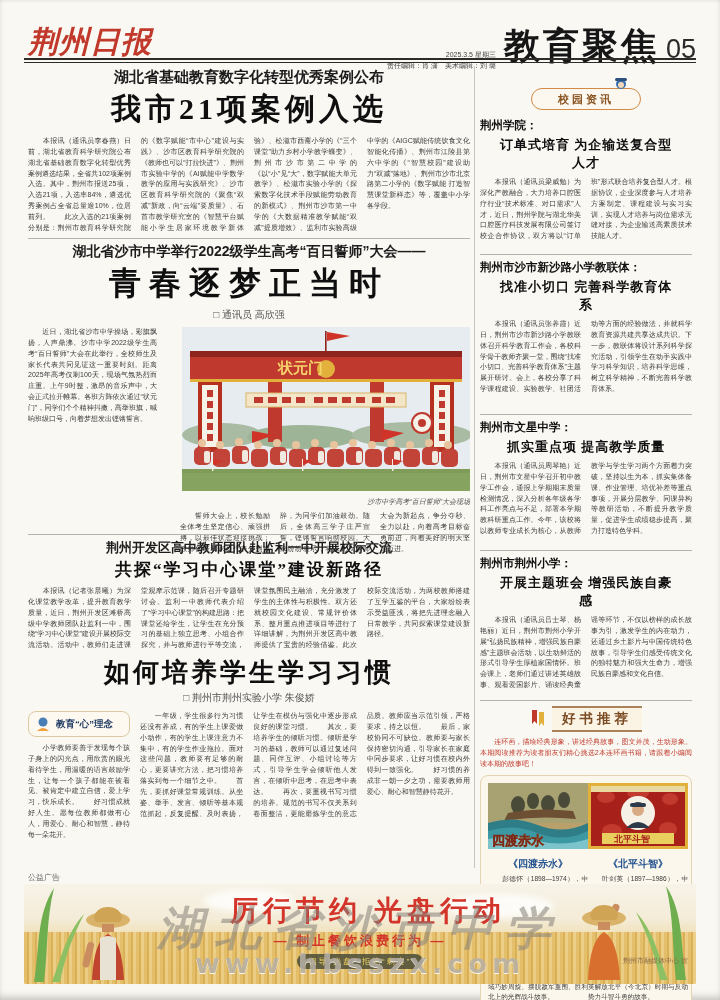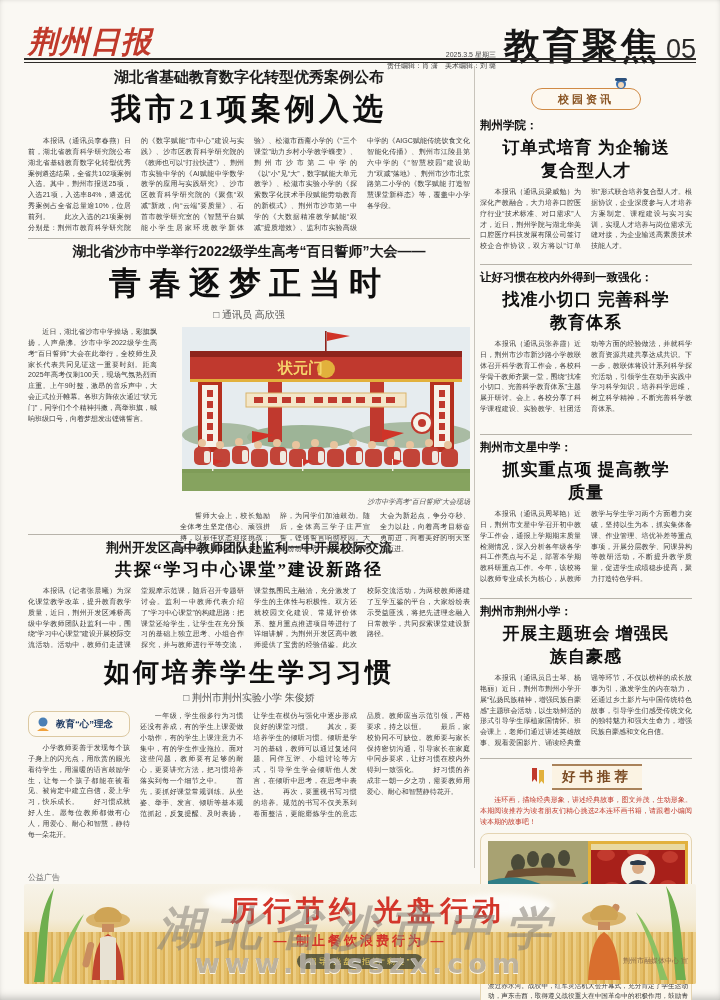--- a/index.html
+++ b/index.html
@@ -19,21 +19,21 @@
   .headline{text-align:center;font-weight:bold;color:#0f0f0f;font-family:"Liberation Serif",serif;}
   .byline{text-align:center;font-size:10px;color:#555;}
   .body-text{font-size:7px;line-height:1.55;text-align:justify;color:#3a3a3a;}
   .cols-2{column-count:2;column-gap:10px;}
   .cols-3{column-count:3;column-gap:10px;}
   .cols-4{column-count:4;column-gap:10px;}
   .hrule{border-top:1px solid #b7b3aa;}
   .vrule{position:absolute;left:474px;top:66px;height:802px;width:0;border-left:1px solid #c8c4bb;}
   
   .rr-kicker{font-weight:bold;font-size:11.5px;color:#101010;}
-  .rr-headline{text-align:center;font-weight:bold;font-size:17px;color:#0f0f0f;font-family:"Liberation Serif",serif;letter-spacing:1px;margin:3px 16px 5px;}
+  .rr-headline{text-align:center;font-weight:bold;font-size:13px;color:#0f0f0f;font-family:"Liberation Serif",serif;letter-spacing:1px;margin:3px 16px 5px;}
   .pill-badge{display:flex;align-items:center;justify-content:center;width:108px;height:20px;margin:0 auto;
       border:1.5px solid #d08a45;border-radius:11px;background:#fdf8ef;color:#8a5524;font-weight:bold;
       font-size:11px;letter-spacing:3px;position:relative;}
   
   .books-head{display:flex;align-items:center;justify-content:center;gap:6px;}
   .books-title{font-weight:bold;font-size:13.5px;color:#7a4a22;letter-spacing:4px;border-top:2px solid #a9825a;border-bottom:2px solid #a9825a;padding:2px 10px;background:#fbf3e3;}
   .books-intro{font-size:7px;line-height:1.55;color:#c0392b;text-align:justify;margin-top:5px;}
   .books-panel{position:relative;background:#fcf7ec;border:1px solid #e4d4b2;border-radius:8px;padding:7px 7px 4px;margin-top:5px;}
   .books-panel:after{content:"";position:absolute;right:-1px;bottom:-1px;width:0;height:0;border-left:14px solid transparent;border-bottom:14px solid #e8dcc2;}
   .book-col{width:100px;}
@@ -245,21 +245,21 @@
     </div>
 
     <div style="margin-top:8px;">
       <div class="rr-kicker">荆州学院：</div>
       <div class="rr-headline">订单式培育 为企输送复合型人才</div>
       <div class="body-text cols-2" style="height:72px;overflow:hidden;">　　本报讯（通讯员梁威勉）为深化产教融合，大力培养口腔医疗行业“技术标准、对口需求”人才，近日，荆州学院与湖北华美口腔医疗科技发展有限公司签订校企合作协议，双方将以“订单班”形式联合培养复合型人才。根据协议，企业深度参与人才培养方案制定、课程建设与实习实训，实现人才培养与岗位需求无缝对接，为企业输送高素质技术技能人才。</div>
     </div>
     <div class="hrule" style="margin:5px 0;"></div>
 
     <div>
-      <div class="rr-kicker">让好习惯在校内外得到一致强化：</div>
+      <div class="rr-kicker">荆州市沙市新沙路小学教联体：</div>
       <div class="rr-headline">找准小切口 完善科学教育体系</div>
       <div class="body-text cols-2" style="height:90px;overflow:hidden;">　　本报讯（通讯员张养霞）近日，荆州市沙市新沙路小学教联体召开科学教育工作会，各校科学骨干教师齐聚一堂，围绕“找准小切口、完善科学教育体系”主题展开研讨。会上，各校分享了科学课程建设、实验教学、社团活动等方面的经验做法，并就科学教育资源共建共享达成共识。下一步，教联体将设计系列科学探究活动，引领学生在动手实践中学习科学知识，培养科学思维，树立科学精神，不断完善科学教育体系。</div>
     </div>
     <div class="hrule" style="margin:5px 0;"></div>
 
     <div>
       <div class="rr-kicker">荆州市文星中学：</div>
       <div class="rr-headline">抓实重点项 提高教学质量</div>
       <div class="body-text cols-2" style="height:84px;overflow:hidden;">　　本报讯（通讯员周琴艳）近日，荆州市文星中学召开初中教学工作会，通报上学期期末质量检测情况，深入分析各年级各学科工作亮点与不足，部署本学期教科研重点工作。今年，该校将以教师专业成长为核心，从教师教学与学生学习两个方面着力突破，坚持以生为本，抓实集体备课、作业管理、培优补差等重点事项，开展分层教学、同课异构等教研活动，不断提升教学质量，促进学生成绩稳步提高，聚力打造特色学科。</div>
     </div>

